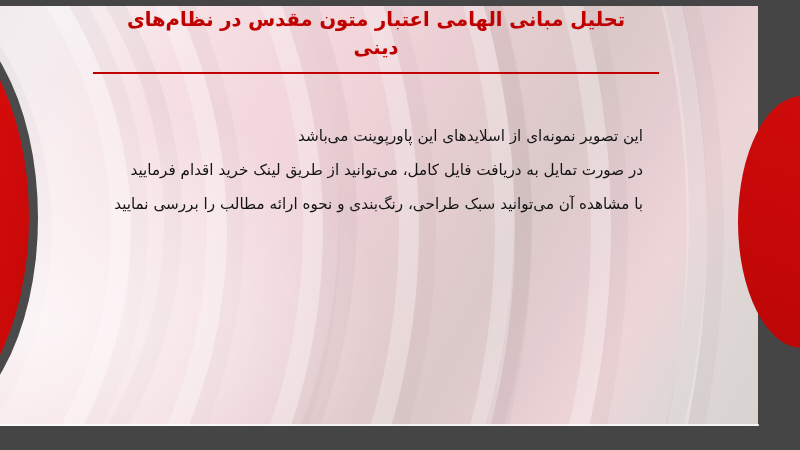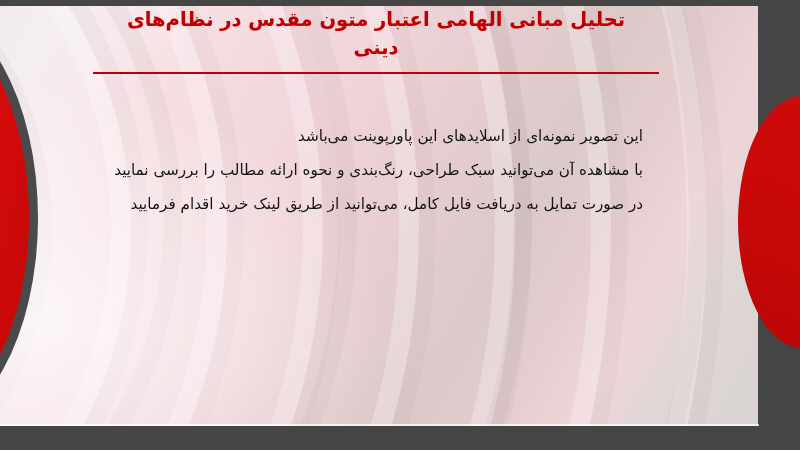--- a/index.html
+++ b/index.html
@@ -202,20 +202,20 @@
   <div class="red-right"></div>
 
   <div class="title-block">
     <div class="title-text">تحلیل مبانی الهامی اعتبار متون مقدس در نظام‌های
 دینی</div>
   </div>
   <div class="title-rule"></div>
 
   <div class="body-block">
     <div class="body-line">این تصویر نمونه‌ای از اسلایدهای این پاورپوینت می‌باشد</div>
+    <div class="body-line">در صورت تمایل به دریافت فایل کامل، می‌توانید از طریق لینک خرید اقدام فرمایید</div>
     <div class="body-line">با مشاهده آن می‌توانید سبک طراحی، رنگ‌بندی و نحوه ارائه مطالب را بررسی نمایید</div>
-    <div class="body-line">در صورت تمایل به دریافت فایل کامل، می‌توانید از طریق لینک خرید اقدام فرمایید</div>
   </div>
 
   <div class="bottom-edge-hi"></div>
   <div class="bottom-band"></div>
 
 </div>
 
 </body></html>

